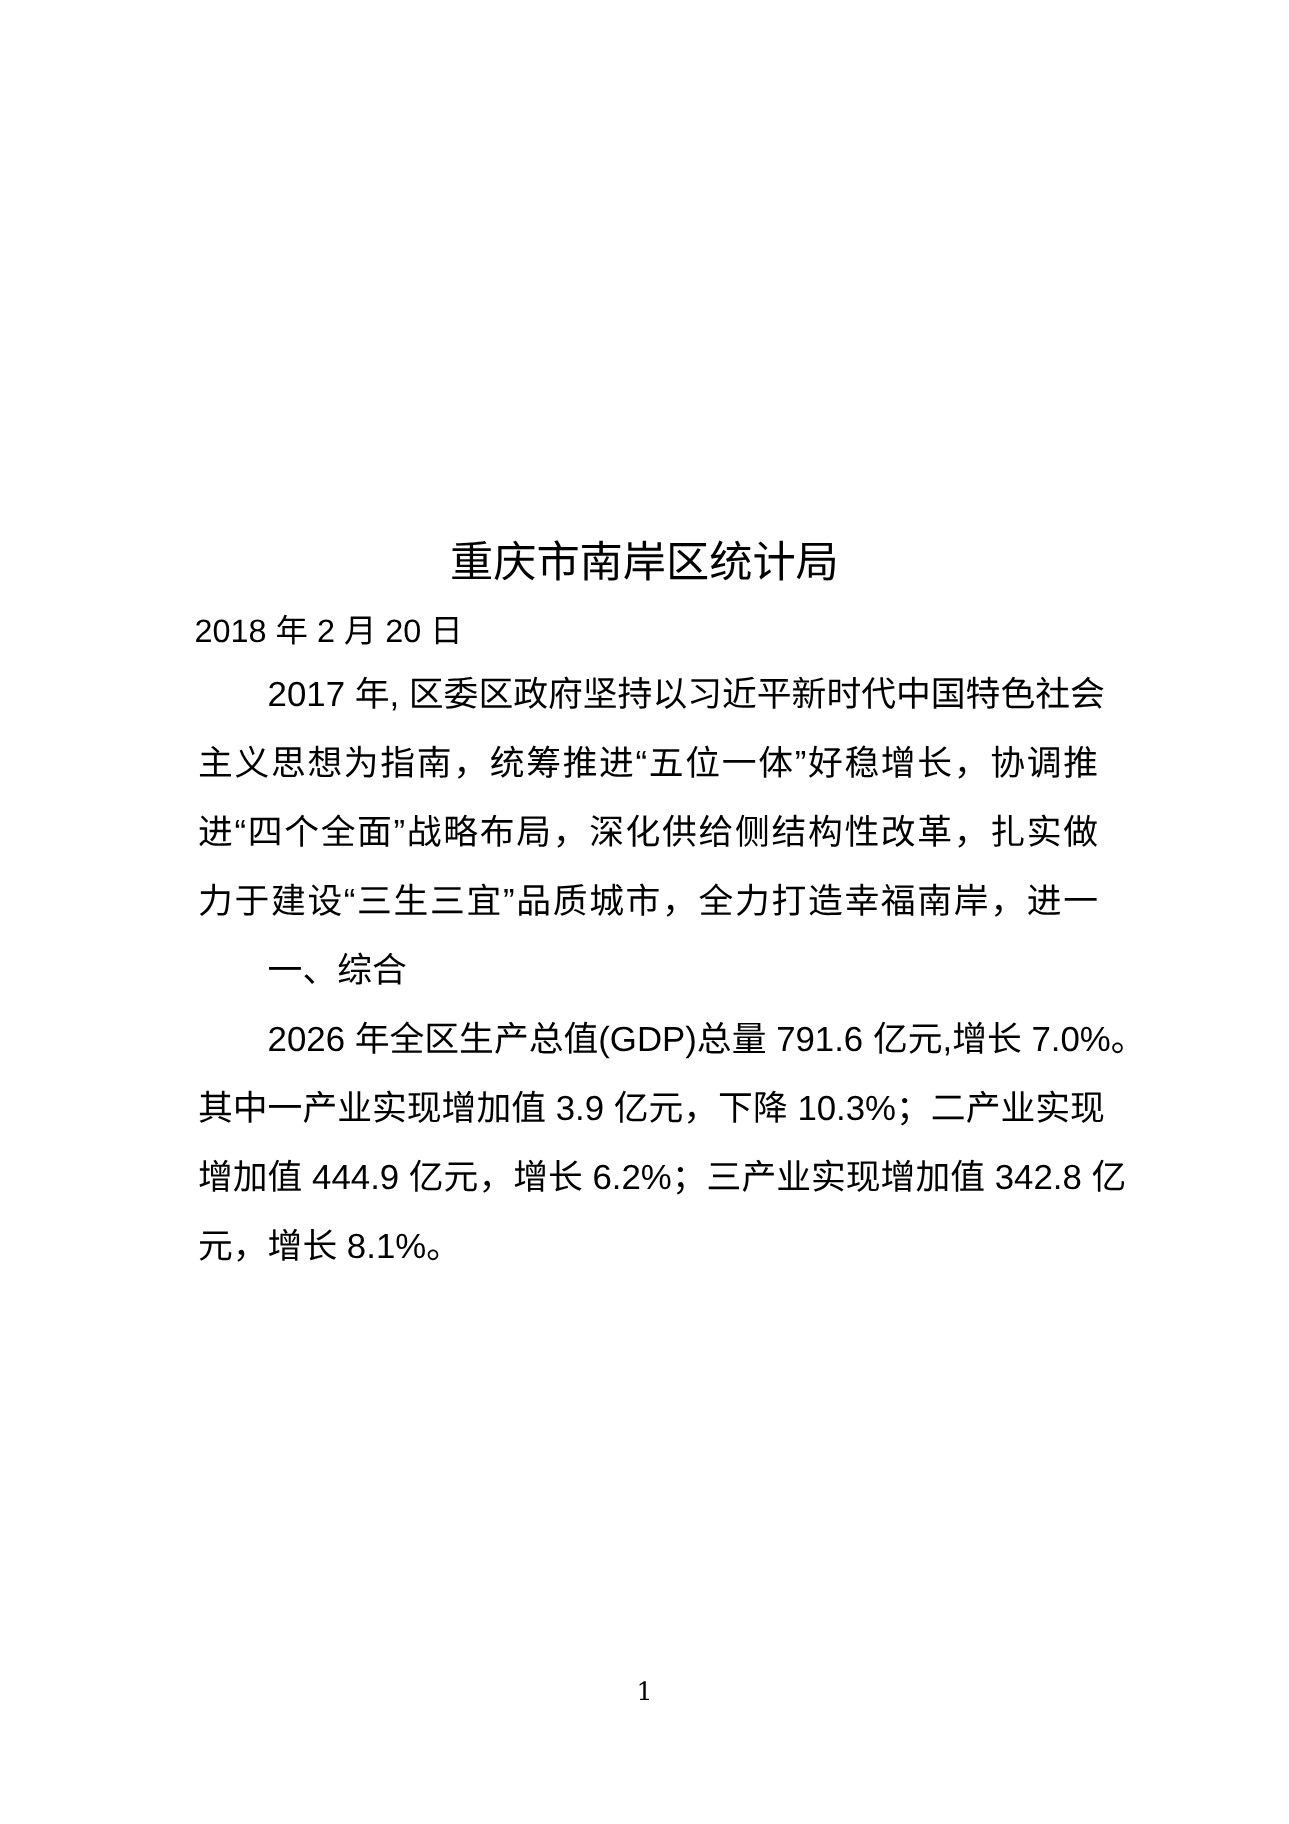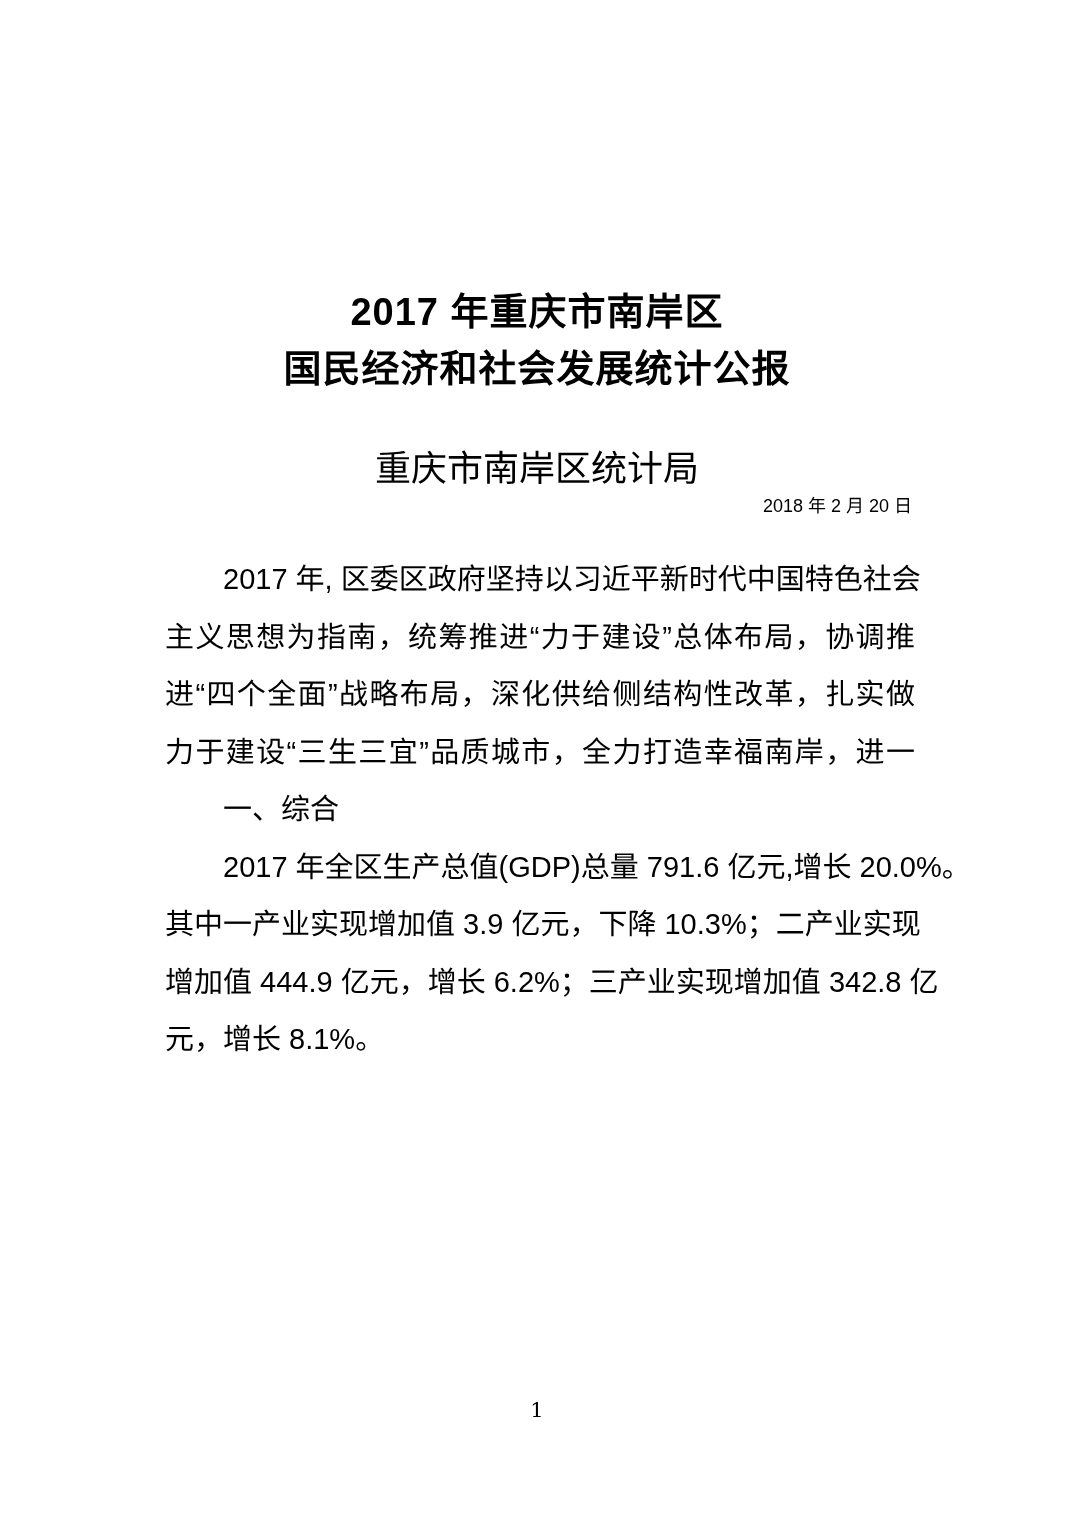--- a/index.html
+++ b/index.html
@@ -32,24 +32,24 @@
     left: 162px;
     top: 447px;
     width: 750px;
     text-align: center;
     font-size: 36px;
     line-height: 44px;
   }
   .date-line {
     position: absolute;
     left: 162px;
-    top: 484px;
+    top: 504px;
     width: 750px;
-    text-align: right;
-    font-size: 18px;
+    text-align: left;
+    font-size: 27px;
     line-height: 44px;
   }
   .doc-body {
     position: absolute;
     left: 165px;
     top: 551px;
     width: 750px;
     font-size: 29px;
     line-height: 57.5px;
   }
@@ -77,38 +77,34 @@
     text-align: center;
     font-size: 21px;
     font-family: "DejaVu Serif", serif;
   }
 </style>
 </head>
 <body>
 
 <div class="page">
 
-  <div class="title-block">
-    <div>2017 年重庆市南岸区</div>
-    <div>国民经济和社会发展统计公报</div>
-  </div>
 
   <div class="author-line">重庆市南岸区统计局</div>
 
   <div class="date-line">2018 年 2 月 20 日</div>
 
   <div class="doc-body">
     <div class="ln first">2017 年, 区委区政府坚持以习近平新时代中国特色社会</div>
-    <div class="ln">主义思想为指南，统筹推进“力于建设”总体布局，协调推</div>
+    <div class="ln">主义思想为指南，统筹推进“五位一体”好稳增长，协调推</div>
     <div class="ln">进“四个全面”战略布局，深化供给侧结构性改革，扎实做</div>
     <div class="ln">力于建设“三生三宜”品质城市，全力打造幸福南岸，进一</div>
 
     <div class="ln heading">一、综合</div>
 
-    <div class="ln first">2017 年全区生产总值(GDP)总量 791.6 亿元,增长 20.0%。</div>
+    <div class="ln first">2026 年全区生产总值(GDP)总量 791.6 亿元,增长 7.0%。</div>
     <div class="ln">其中一产业实现增加值 3.9 亿元，下降 10.3%；二产业实现</div>
     <div class="ln">增加值 444.9 亿元，增长 6.2%；三产业实现增加值 342.8 亿</div>
     <div class="ln last">元，增长 8.1%。</div>
   </div>
 
   <div class="page-footer">1</div>
 
 </div>
 
 </body></html>

